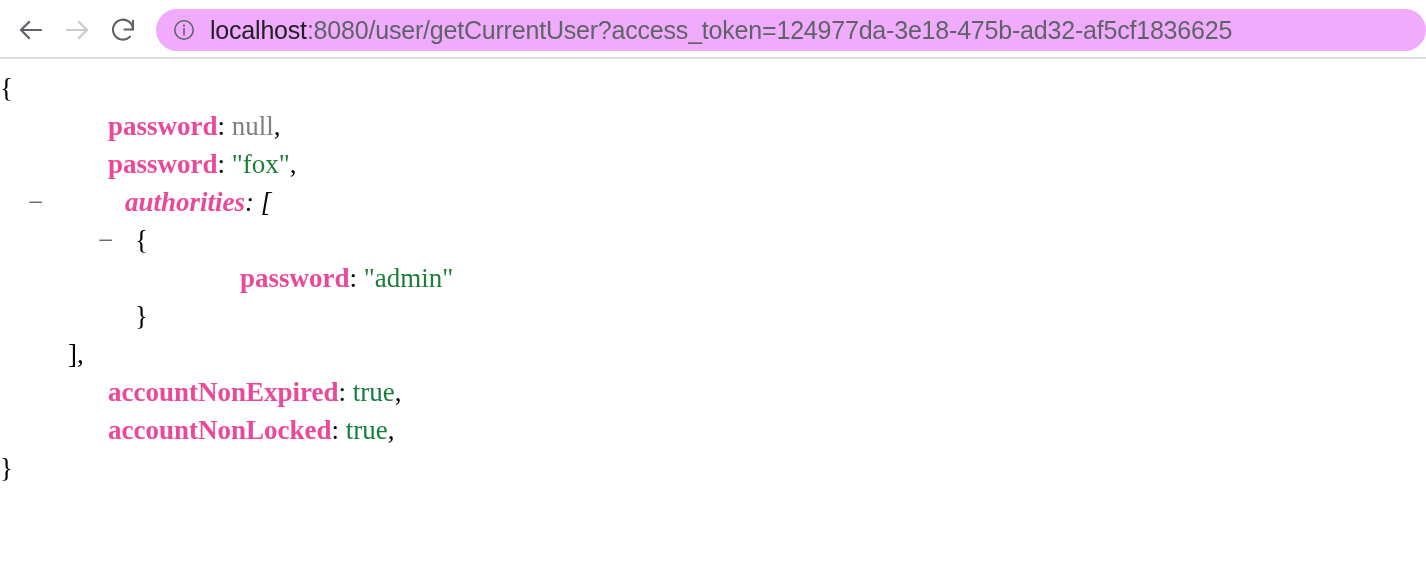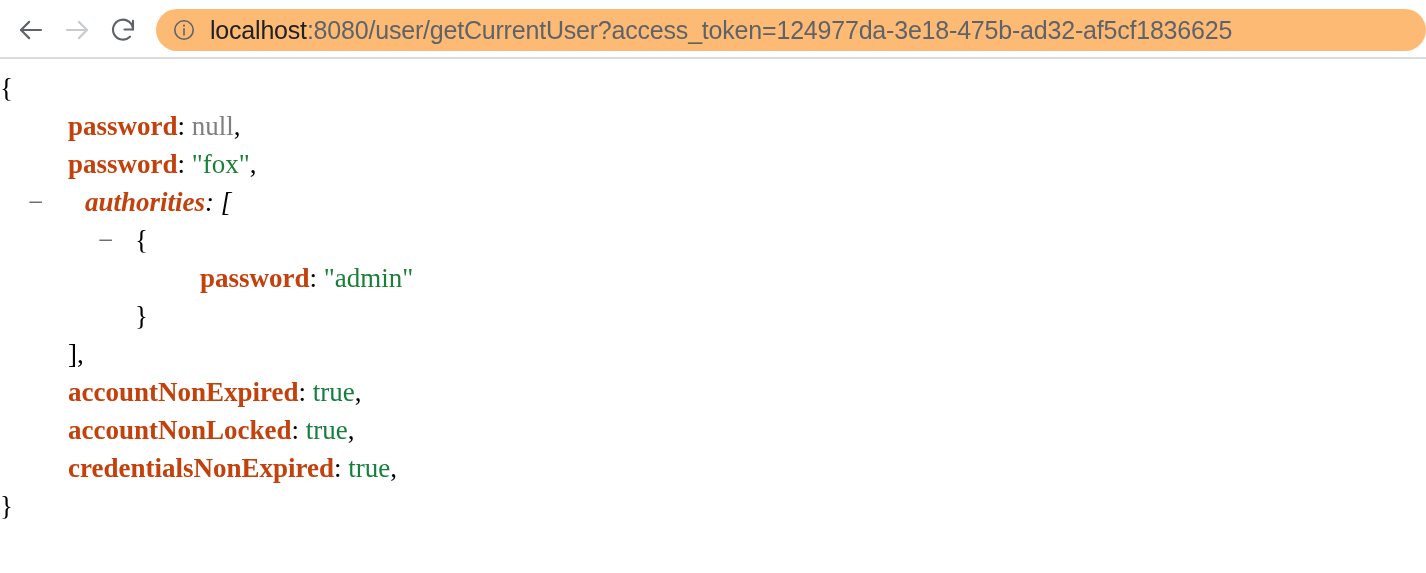--- a/index.html
+++ b/index.html
@@ -40,21 +40,21 @@
     justify-content: center;
     flex: 0 0 auto;
     border-radius: 50%;
   }
   .nav-btn svg { display: block; }
 
   .omnibox {
     margin-left: 10px;
     height: 42px;
     flex: 1 1 auto;
-    background: #fdba74;
+    background: #f0abfc;
     border-radius: 21px;
     display: flex;
     align-items: center;
     padding-left: 16px;
     overflow: hidden;
     min-width: 0;
   }
   .info-icon {
     flex: 0 0 auto;
     width: 24px;
@@ -94,21 +94,22 @@
     font-size: 27px;
     line-height: 38px;
     user-select: none;
   }
   .jcontent {
     position: absolute;
     line-height: 38px;
   }
   .key {
     font-weight: bold;
-    color: #c2410c;
+    color: #ec4899;
+    margin-left: 40px;
   }
   .punct { color: #000000; }
   .v-null   { color: #808080; text-align: center; }
   .v-string { color: #1a7f37; }
   .v-bool   { color: #15803d; }
   .brace    { color: #000000; }
 </style>
 </head>
 <body>
 
@@ -180,18 +181,15 @@
     <div class="jline">
       <span class="jcontent" style="left: 68px;"><span class="brace">]</span><span class="punct">,</span></span>
     </div>
     <div class="jline">
       <span class="jcontent" style="left: 68px;"><span class="key">accountNonExpired</span><span class="punct">: </span><span class="v-bool">true</span><span class="punct">,</span></span>
     </div>
     <div class="jline">
       <span class="jcontent" style="left: 68px;"><span class="key">accountNonLocked</span><span class="punct">: </span><span class="v-bool">true</span><span class="punct">,</span></span>
     </div>
     <div class="jline">
-      <span class="jcontent" style="left: 68px;"><span class="key">credentialsNonExpired</span><span class="punct">: </span><span class="v-bool">true</span><span class="punct">,</span></span>
-    </div>
-    <div class="jline">
       <span class="jcontent" style="left: 0px;"><span class="brace">}</span></span>
     </div>
   </div>
 
 </body></html>

